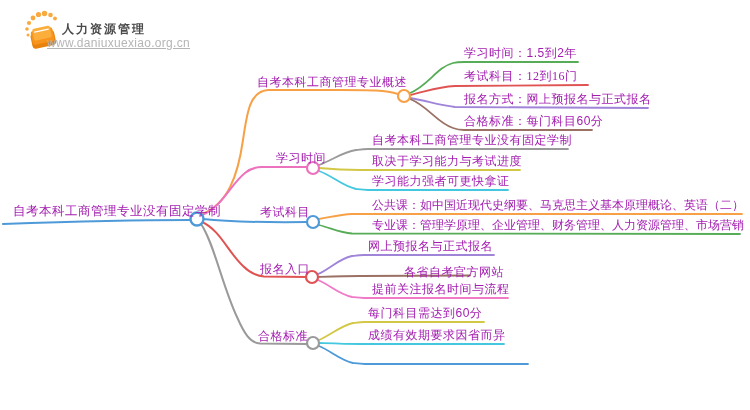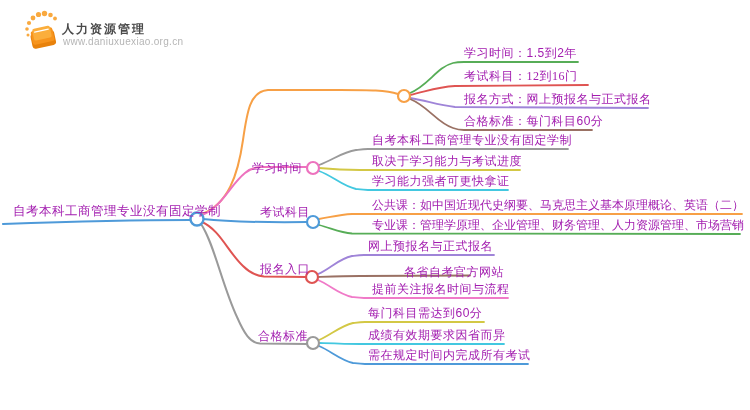--- a/index.html
+++ b/index.html
@@ -15,22 +15,22 @@
     white-space:nowrap;line-height:1.15;letter-spacing:.5px;cursor:default;
   }
   .root-node{font-size:12.5px;}
   .logo{position:absolute;left:24px;top:8px;width:200px;height:46px;}
   .logo-icon{position:absolute;left:0;top:0;}
   .logo-title{
     position:absolute;left:38px;top:13px;font-size:12px;font-weight:bold;
     color:#4a4a4a;letter-spacing:2px;white-space:nowrap;
   }
   .logo-url{
-    position:absolute;left:39px;top:28px;font-size:10px;color:#b5b5b5;
-    letter-spacing:.3px;white-space:nowrap;
+    position:absolute;left:23px;top:28px;font-size:12px;color:#b5b5b5;
+    letter-spacing:.3px;white-space:nowrap;text-decoration:underline;
   }
 </style>
 </head>
 <body>
 
 <div class="canvas">
 
   <svg class="edges" width="750" height="410" viewBox="0 0 750 410" fill="none" stroke-linecap="round">
 
     <path d="M 3 224 C 60 222, 140 220, 190 220" stroke-width="2.2" stroke="#4E9AD9"></path>
@@ -86,37 +86,37 @@
         <rect x="10" y="19" width="18" height="12" rx="2" fill="#FBAE3C"></rect>
         <path d="M12 22.5 h14" stroke="#ffffff" stroke-width="1.2" fill="none" stroke-linecap="round"></path>
       </g>
     </svg>
     <div class="logo-title">人力资源管理</div>
     <div class="logo-url">www.daniuxuexiao.org.cn</div>
   </div>
 
   <div class="node root-node" style="left:13px;top:204px;">自考本科工商管理专业没有固定学制</div>
 
+  <div class="node" style="left:257px;top:76px;">自考本科工商管理专业概述</div>
   <div class="node" style="left:464px;top:47px;">学习时间：1.5到2年</div>
   <div class="node" style="left:464px;top:70px;font-family:Liberation Serif, serif;">考试科目：12到16门</div>
   <div class="node" style="left:464px;top:93px;">报名方式：网上预报名与正式报名</div>
   <div class="node" style="left:464px;top:115px;">合格标准：每门科目60分</div>
 
-  <div class="node" style="left:252px;top:152px;margin-top:10px;">学习时间</div>
+  <div class="node" style="left:276px;top:152px;">学习时间</div>
   <div class="node" style="left:372px;top:134px;">自考本科工商管理专业没有固定学制</div>
   <div class="node" style="left:372px;top:155px;">取决于学习能力与考试进度</div>
   <div class="node" style="left:372px;top:175px;">学习能力强者可更快拿证</div>
 
   <div class="node" style="left:260px;top:207px;font-family:Liberation Mono, monospace;">考试科目</div>
   <div class="node" style="left:372px;top:199px;letter-spacing:0;">公共课：如中国近现代史纲要、马克思主义基本原理概论、英语（二）</div>
   <div class="node" style="left:372px;top:219px;letter-spacing:0;">专业课：管理学原理、企业管理、财务管理、人力资源管理、市场营销</div>
 
   <div class="node" style="left:260px;top:263px;">报名入口</div>
   <div class="node" style="left:368px;top:240px;">网上预报名与正式报名</div>
   <div class="node" style="left:368px;top:266px;margin-left:36px;">各省自考官方网站</div>
   <div class="node" style="left:372px;top:283px;">提前关注报名时间与流程</div>
 
   <div class="node" style="left:258px;top:330px;">合格标准</div>
   <div class="node" style="left:368px;top:307px;">每门科目需达到60分</div>
   <div class="node" style="left:368px;top:329px;">成绩有效期要求因省而异</div>
-  <div class="node" style="left:368px;top:349px;">需在规定时间内完成所有考试</div>
 
 </div>
 
 </body></html>

